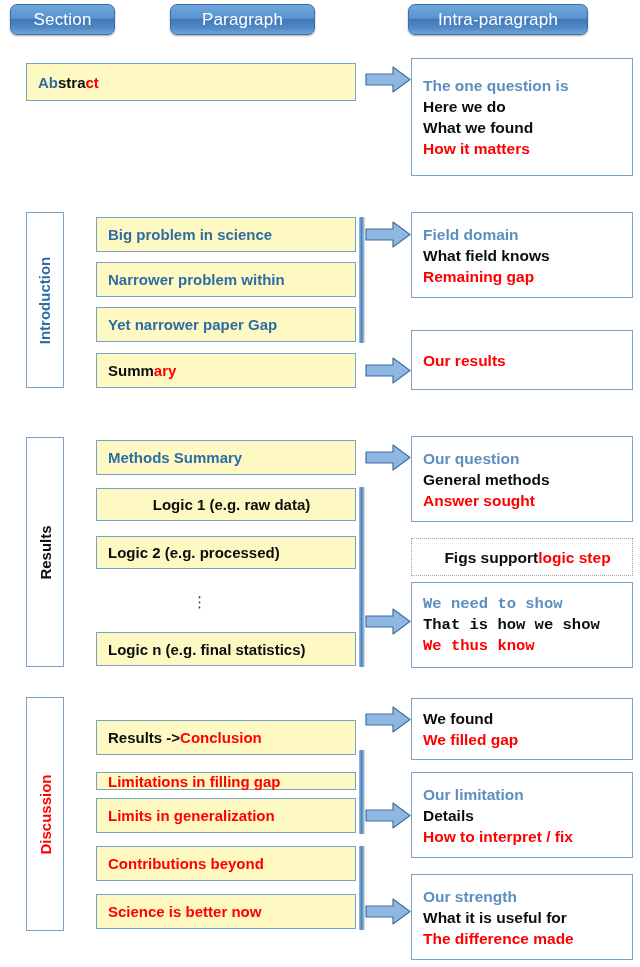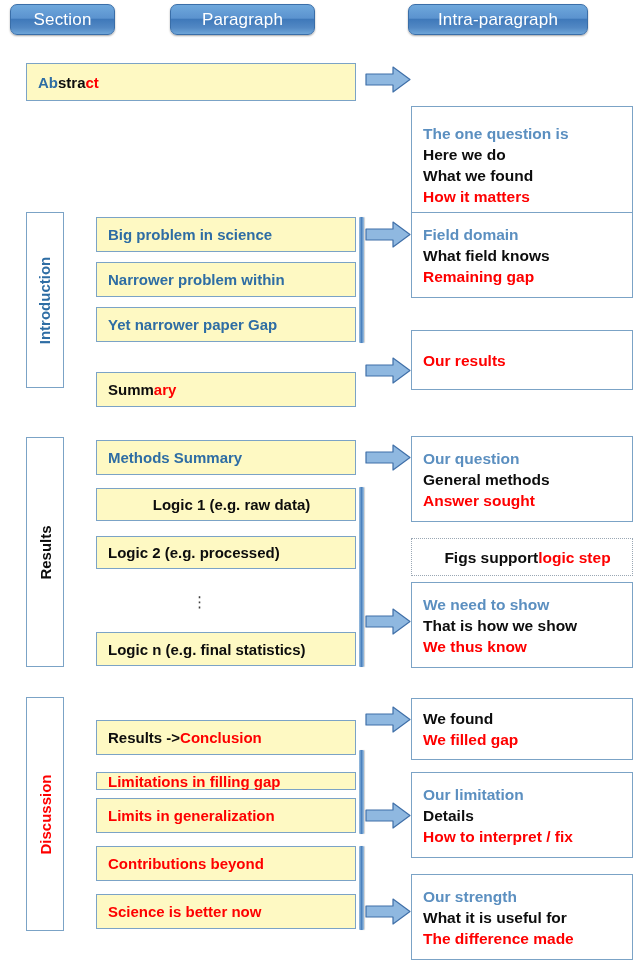--- a/index.html
+++ b/index.html
@@ -130,41 +130,41 @@
   <span class="c-black">stra</span>
   <span class="c-red">ct</span>
 </div>
 
 <div class="arrow" style="left:365px; top:66px;">
   <svg viewBox="0 0 46 27">
       <polygon points="1,8 28,8 28,1 45,13.5 28,26 28,19 1,19" fill="#8fb8e0" stroke="#3f6fa8" stroke-width="1.2" stroke-linejoin="round"></polygon>
     </svg>
 </div>
 
-<div class="intra-box" style="left:411px; top:58px; width:222px; height:118px;margin-top:48px;">
+<div class="intra-box" style="left:411px; top:58px; width:222px; height:118px;">
   <div class="intra-line c-lblue">The one question is</div>
   <div class="intra-line c-black">Here we do</div>
   <div class="intra-line c-black">What we found</div>
   <div class="intra-line c-red">How it matters</div>
 </div>
 
 <div class="sec-box" style="left:26px; top:212px; width:38px; height:176px;">
   <span class="sec-label c-blue">Introduction</span>
 </div>
 
 <div class="para-box" style="left:96px; top:217px; width:260px; height:35px;">
   <span class="c-blue">Big problem in science</span>
 </div>
 <div class="para-box" style="left:96px; top:262px; width:260px; height:35px;">
   <span class="c-blue">Narrower problem within</span>
 </div>
 <div class="para-box" style="left:96px; top:307px; width:260px; height:35px;">
   <span class="c-blue">Yet narrower paper Gap</span>
 </div>
-<div class="para-box" style="left:96px; top:353px; width:260px; height:35px;margin-top:19px;">
+<div class="para-box" style="left:96px; top:353px; width:260px; height:35px;">
   <span class="c-black">Summ</span>
   <span class="c-red">ary</span>
 </div>
 
 <div class="vbar" style="left:359px; top:217px; height:126px;"></div>
 
 <div class="arrow" style="left:365px; top:221px;">
   <svg viewBox="0 0 46 27">
       <polygon points="1,8 28,8 28,1 45,13.5 28,26 28,19 1,19" fill="#8fb8e0" stroke="#3f6fa8" stroke-width="1.2" stroke-linejoin="round"></polygon>
     </svg>
@@ -217,21 +217,21 @@
 
 <div class="intra-box" style="left:411px; top:436px; width:222px; height:86px;">
   <div class="intra-line c-lblue">Our question</div>
   <div class="intra-line c-black">General methods</div>
   <div class="intra-line c-red">Answer sought</div>
 </div>
 <div class="intra-box dotted" style="left:411px; top:538px; width:222px; height:38px; flex-direction:row; align-items:center;">
   <span class="intra-line c-black">Figs support </span>
   <span class="intra-line c-red">logic step</span>
 </div>
-<div class="intra-box" style="left:411px; top:582px; width:222px; height:86px;">
+<div class="intra-box" style="left:411px; top:582px; width:222px; height:86px;font-family:Liberation Mono, monospace;">
   <div class="intra-line c-lblue">We need to show</div>
   <div class="intra-line c-black">That is how we show</div>
   <div class="intra-line c-red">We thus know</div>
 </div>
 
 <div class="sec-box" style="left:26px; top:697px; width:38px; height:234px;">
   <span class="sec-label c-red">Discussion</span>
 </div>
 
 <div class="para-box" style="left:96px; top:702px; width:260px; height:35px;margin-top:18px;">

